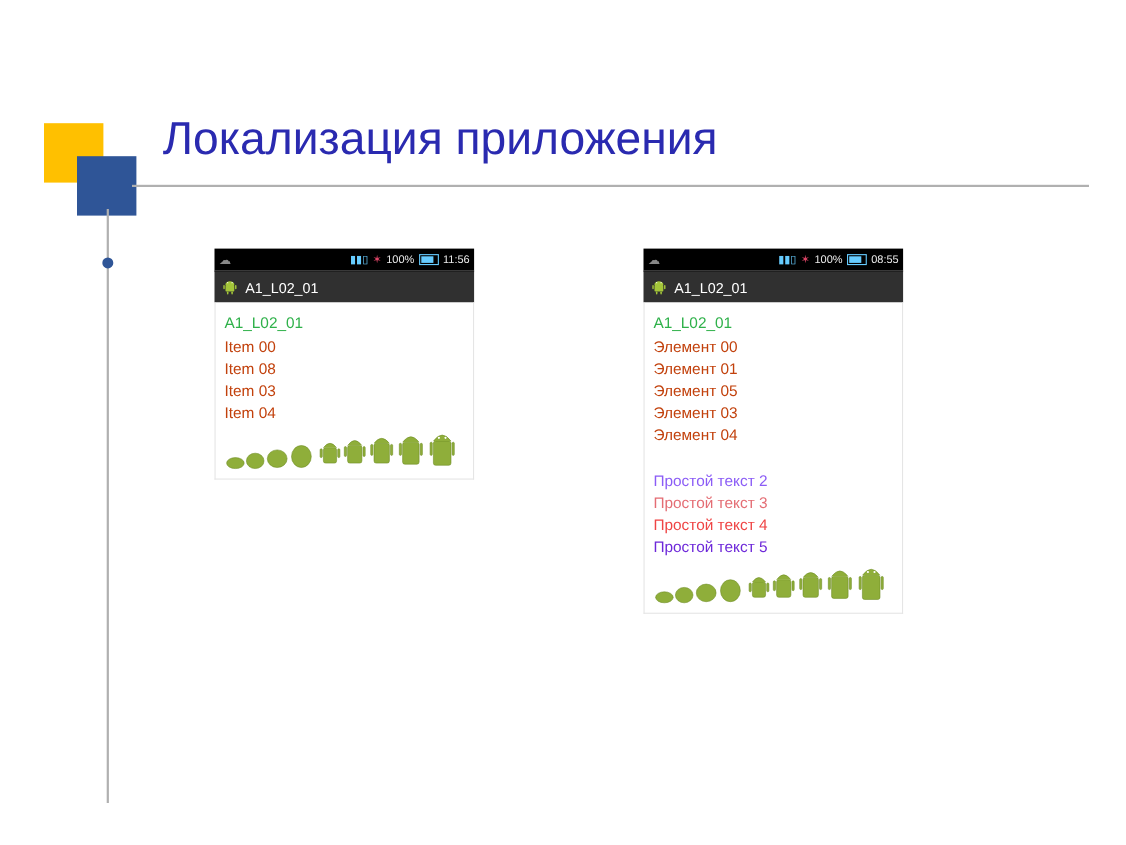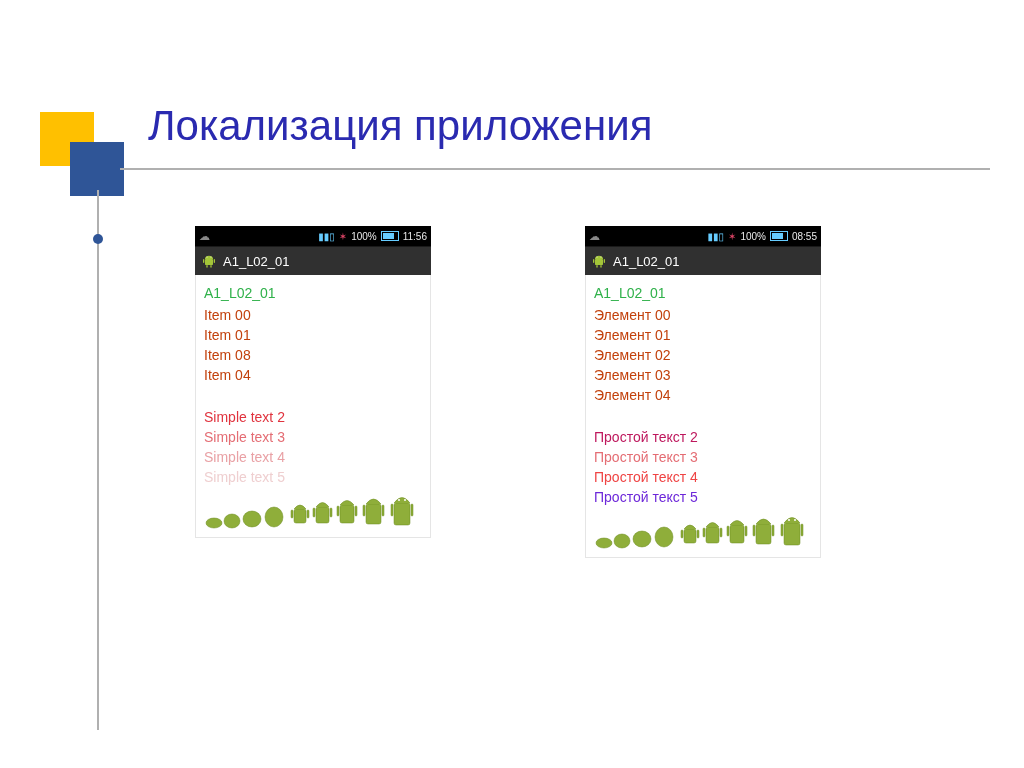--- a/index.html
+++ b/index.html
@@ -198,29 +198,23 @@
           <circle cx="9" cy="6" r="0.8" fill="#fff"></circle>
             <circle cx="15" cy="6" r="0.8" fill="#fff"></circle>
         </svg>
       </span>
       <span>A1_L02_01</span>
     </div>
     <div class="phone-body">
       <div class="app-header">A1_L02_01</div>
       <div class="items">
         <div>Item 00</div>
-        <div>Item 01</div>
         <div>Item 08</div>
+        <div>Item 03</div>
         <div>Item 04</div>
-      </div>
-      <div class="simple-block">
-        <div style="color:#e0333e">Simple text 2</div>
-        <div style="color:#e46d74">Simple text 3</div>
-        <div style="color:#e9a1a5">Simple text 4</div>
-        <div style="color:#efcfd0">Simple text 5</div>
       </div>
       <div class="evolution">
         <svg width="218" height="36" viewBox="0 0 218 36">
           <g fill="#8fae3a" stroke="#6b8a1f" stroke-width="0.5">
             <ellipse cx="10" cy="30" rx="8" ry="5"></ellipse>
             <ellipse cx="28" cy="28" rx="8" ry="7"></ellipse>
             <ellipse cx="48" cy="26" rx="9" ry="8"></ellipse>
             <ellipse cx="70" cy="24" rx="9" ry="10"></ellipse>
             <g transform="translate(90,10)">
               <rect x="0" y="6" width="12" height="14" rx="2"></rect>
@@ -282,26 +276,26 @@
             <circle cx="15" cy="6" r="0.8" fill="#fff"></circle>
         </svg>
       </span>
       <span>A1_L02_01</span>
     </div>
     <div class="phone-body">
       <div class="app-header">A1_L02_01</div>
       <div class="items">
         <div>Элемент 00</div>
         <div>Элемент 01</div>
-        <div>Элемент 02</div>
+        <div>Элемент 05</div>
         <div>Элемент 03</div>
         <div>Элемент 04</div>
       </div>
       <div class="simple-block">
-        <div style="color:#be185d">Простой текст 2</div>
+        <div style="color:#8b5cf6">Простой текст 2</div>
         <div style="color:#e46d74">Простой текст 3</div>
         <div style="color:#ef4444">Простой текст 4</div>
         <div style="color:#6d28d9">Простой текст 5</div>
       </div>
       <div class="evolution">
         <svg width="218" height="36" viewBox="0 0 218 36">
           <g fill="#8fae3a" stroke="#6b8a1f" stroke-width="0.5">
             <ellipse cx="10" cy="30" rx="8" ry="5"></ellipse>
             <ellipse cx="28" cy="28" rx="8" ry="7"></ellipse>
             <ellipse cx="48" cy="26" rx="9" ry="8"></ellipse>

